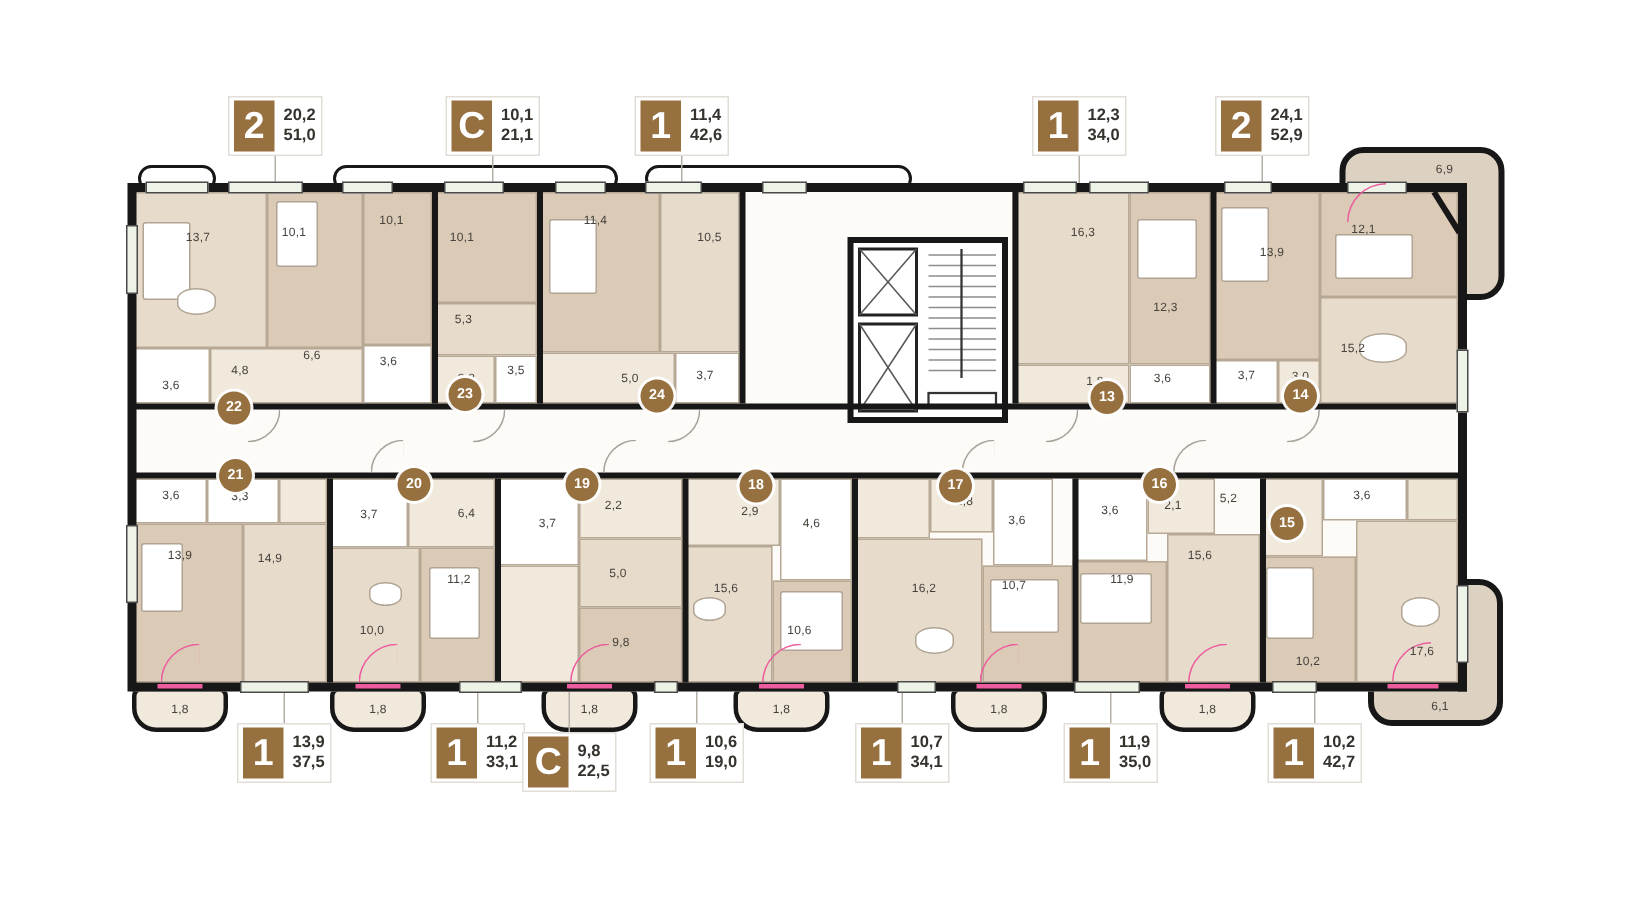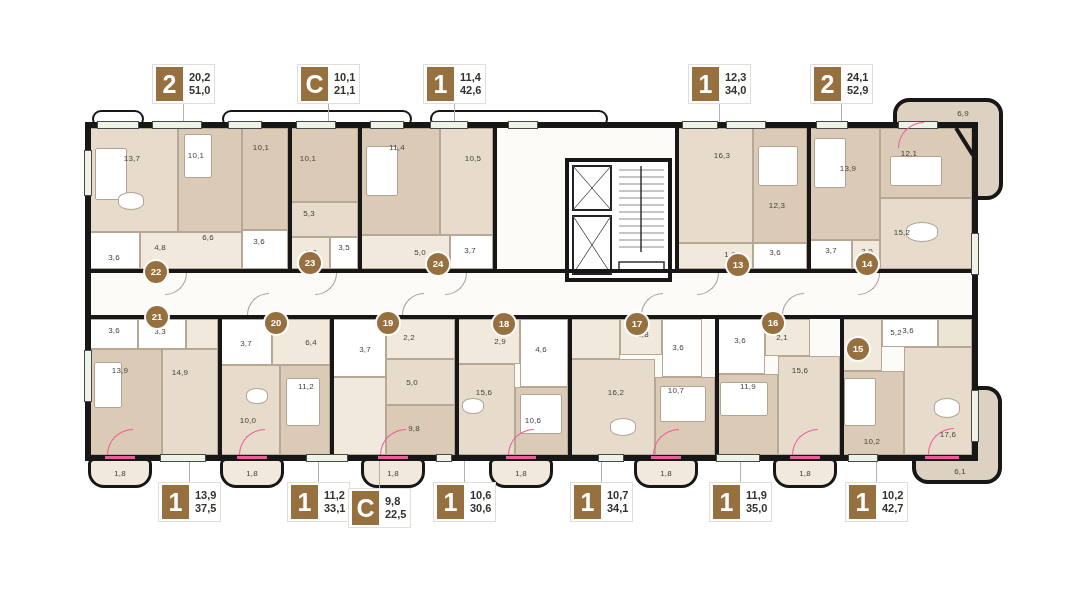--- a/index.html
+++ b/index.html
@@ -283,21 +283,21 @@
       <div class="rlabel" style="left: 643px; top: 334px;">1,8</div>
       <div class="rlabel" style="left: 678px; top: 347px;">3,6</div>
       <div class="rlabel" style="left: 616px; top: 392px;">16,2</div>
       <div class="rlabel" style="left: 676px; top: 390px;">10,7</div>
       <div class="rlabel" style="left: 666px; top: 473px;">1,8</div>
       <div class="rlabel" style="left: 740px; top: 340px;">3,6</div>
       <div class="rlabel" style="left: 782px; top: 337px;">2,1</div>
       <div class="rlabel" style="left: 748px; top: 386px;">11,9</div>
       <div class="rlabel" style="left: 800px; top: 370px;">15,6</div>
       <div class="rlabel" style="left: 805px; top: 473px;">1,8</div>
-      <div class="rlabel" style="left: 896px; top: 332px;">5,2</div>
+      <div class="rlabel" style="left: 819px; top: 332px;">5,2</div>
       <div class="rlabel" style="left: 908px; top: 330px;">3,6</div>
       <div class="rlabel" style="left: 872px; top: 441px;">10,2</div>
       <div class="rlabel" style="left: 948px; top: 434px;">17,6</div>
       <div class="rlabel" style="left: 960px; top: 471px;">6,1</div>
     </div>
   <div id="badges">
       <div class="badge" style="left: 738px; top: 265px;">13</div>
       <div class="badge" style="left: 867px; top: 264px;">14</div>
       <div class="badge" style="left: 858px; top: 349px;">15</div>
       <div class="badge" style="left: 773px; top: 323px;">16</div>
@@ -372,21 +372,21 @@
         <div class="co-nums">
           <div>9,8</div>
           <div>22,5</div>
         </div>
       </div>
       <div class="leader" style="left: 379px; top: 461px; height: 27px;"></div>
       <div class="callout" style="left: 433px; top: 482px;">
         <div class="co-type">1</div>
         <div class="co-nums">
           <div>10,6</div>
-          <div>30,6</div>
+          <div>19,0</div>
         </div>
       </div>
       <div class="leader" style="left: 464px; top: 461px; height: 21px;"></div>
       <div class="callout" style="left: 570px; top: 482px;">
         <div class="co-type">1</div>
         <div class="co-nums">
           <div>10,7</div>
           <div>34,1</div>
         </div>
       </div>

